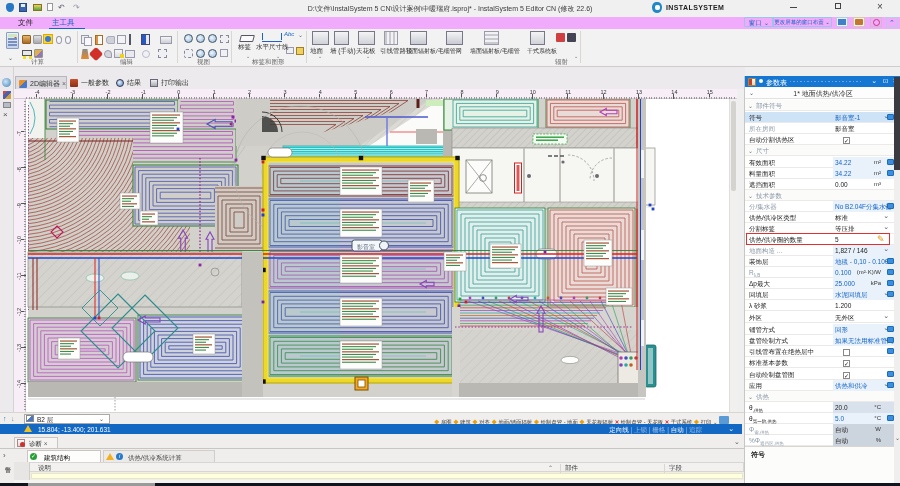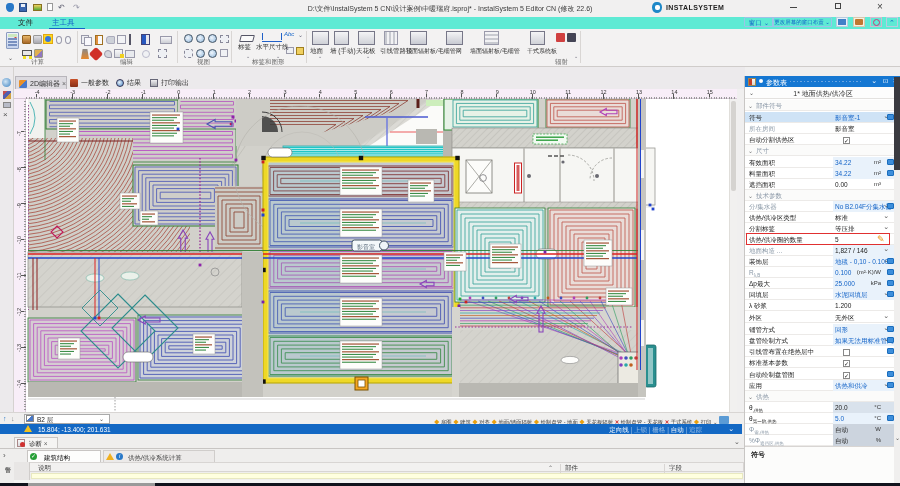--- a/index.html
+++ b/index.html
@@ -2,21 +2,21 @@
 <html><head><meta charset="utf-8">
 <style>
 * { margin:0; padding:0; box-sizing:border-box; }
 html,body { width:900px; height:486px; overflow:hidden; font-family:"Liberation Sans",sans-serif; }
 .abs { position:absolute; }
 #app { position:relative; width:900px; height:486px; background:#f0efef; }
 
 #title { position:absolute; left:0; top:0; width:900px; height:17px; background:#f1f0f0; }
 #title .t { position:absolute; left:0; right:0; top:3.5px; text-align:center; font-size:7px; color:#3a3a3a; }
 
-#tabs { position:absolute; left:0; top:17px; width:900px; height:12px; background:#5eead4; }
+#tabs { position:absolute; left:0; top:17px; width:900px; height:12px; background:#f0abfc; }
 
 #ribbon { position:absolute; left:0; top:29px; width:900px; height:38px; background:#f3f2f2; border-bottom:1px solid #cfccca; }
 .gsep { position:absolute; top:2px; height:32px; width:1px; background:#d9d6d4; }
 .glbl { position:absolute; top:29px; font-size:6.5px; color:#666; }
 
 #doctabs { position:absolute; left:0; top:67px; width:745px; height:22px; background:#eceaec; }
 .dtab { position:absolute; top:9px; height:13px; font-size:7px; color:#333; padding:2px 2px 0 14px; white-space:nowrap; overflow:hidden; }
 .dico { position:absolute; left:3px; top:2.5px; width:8px; height:8px; }
 
 #rulertop { position:absolute; left:14px; top:89px; width:723px; height:10px; background:#f8eef8; border-bottom:1px solid #d8c8d8; }

